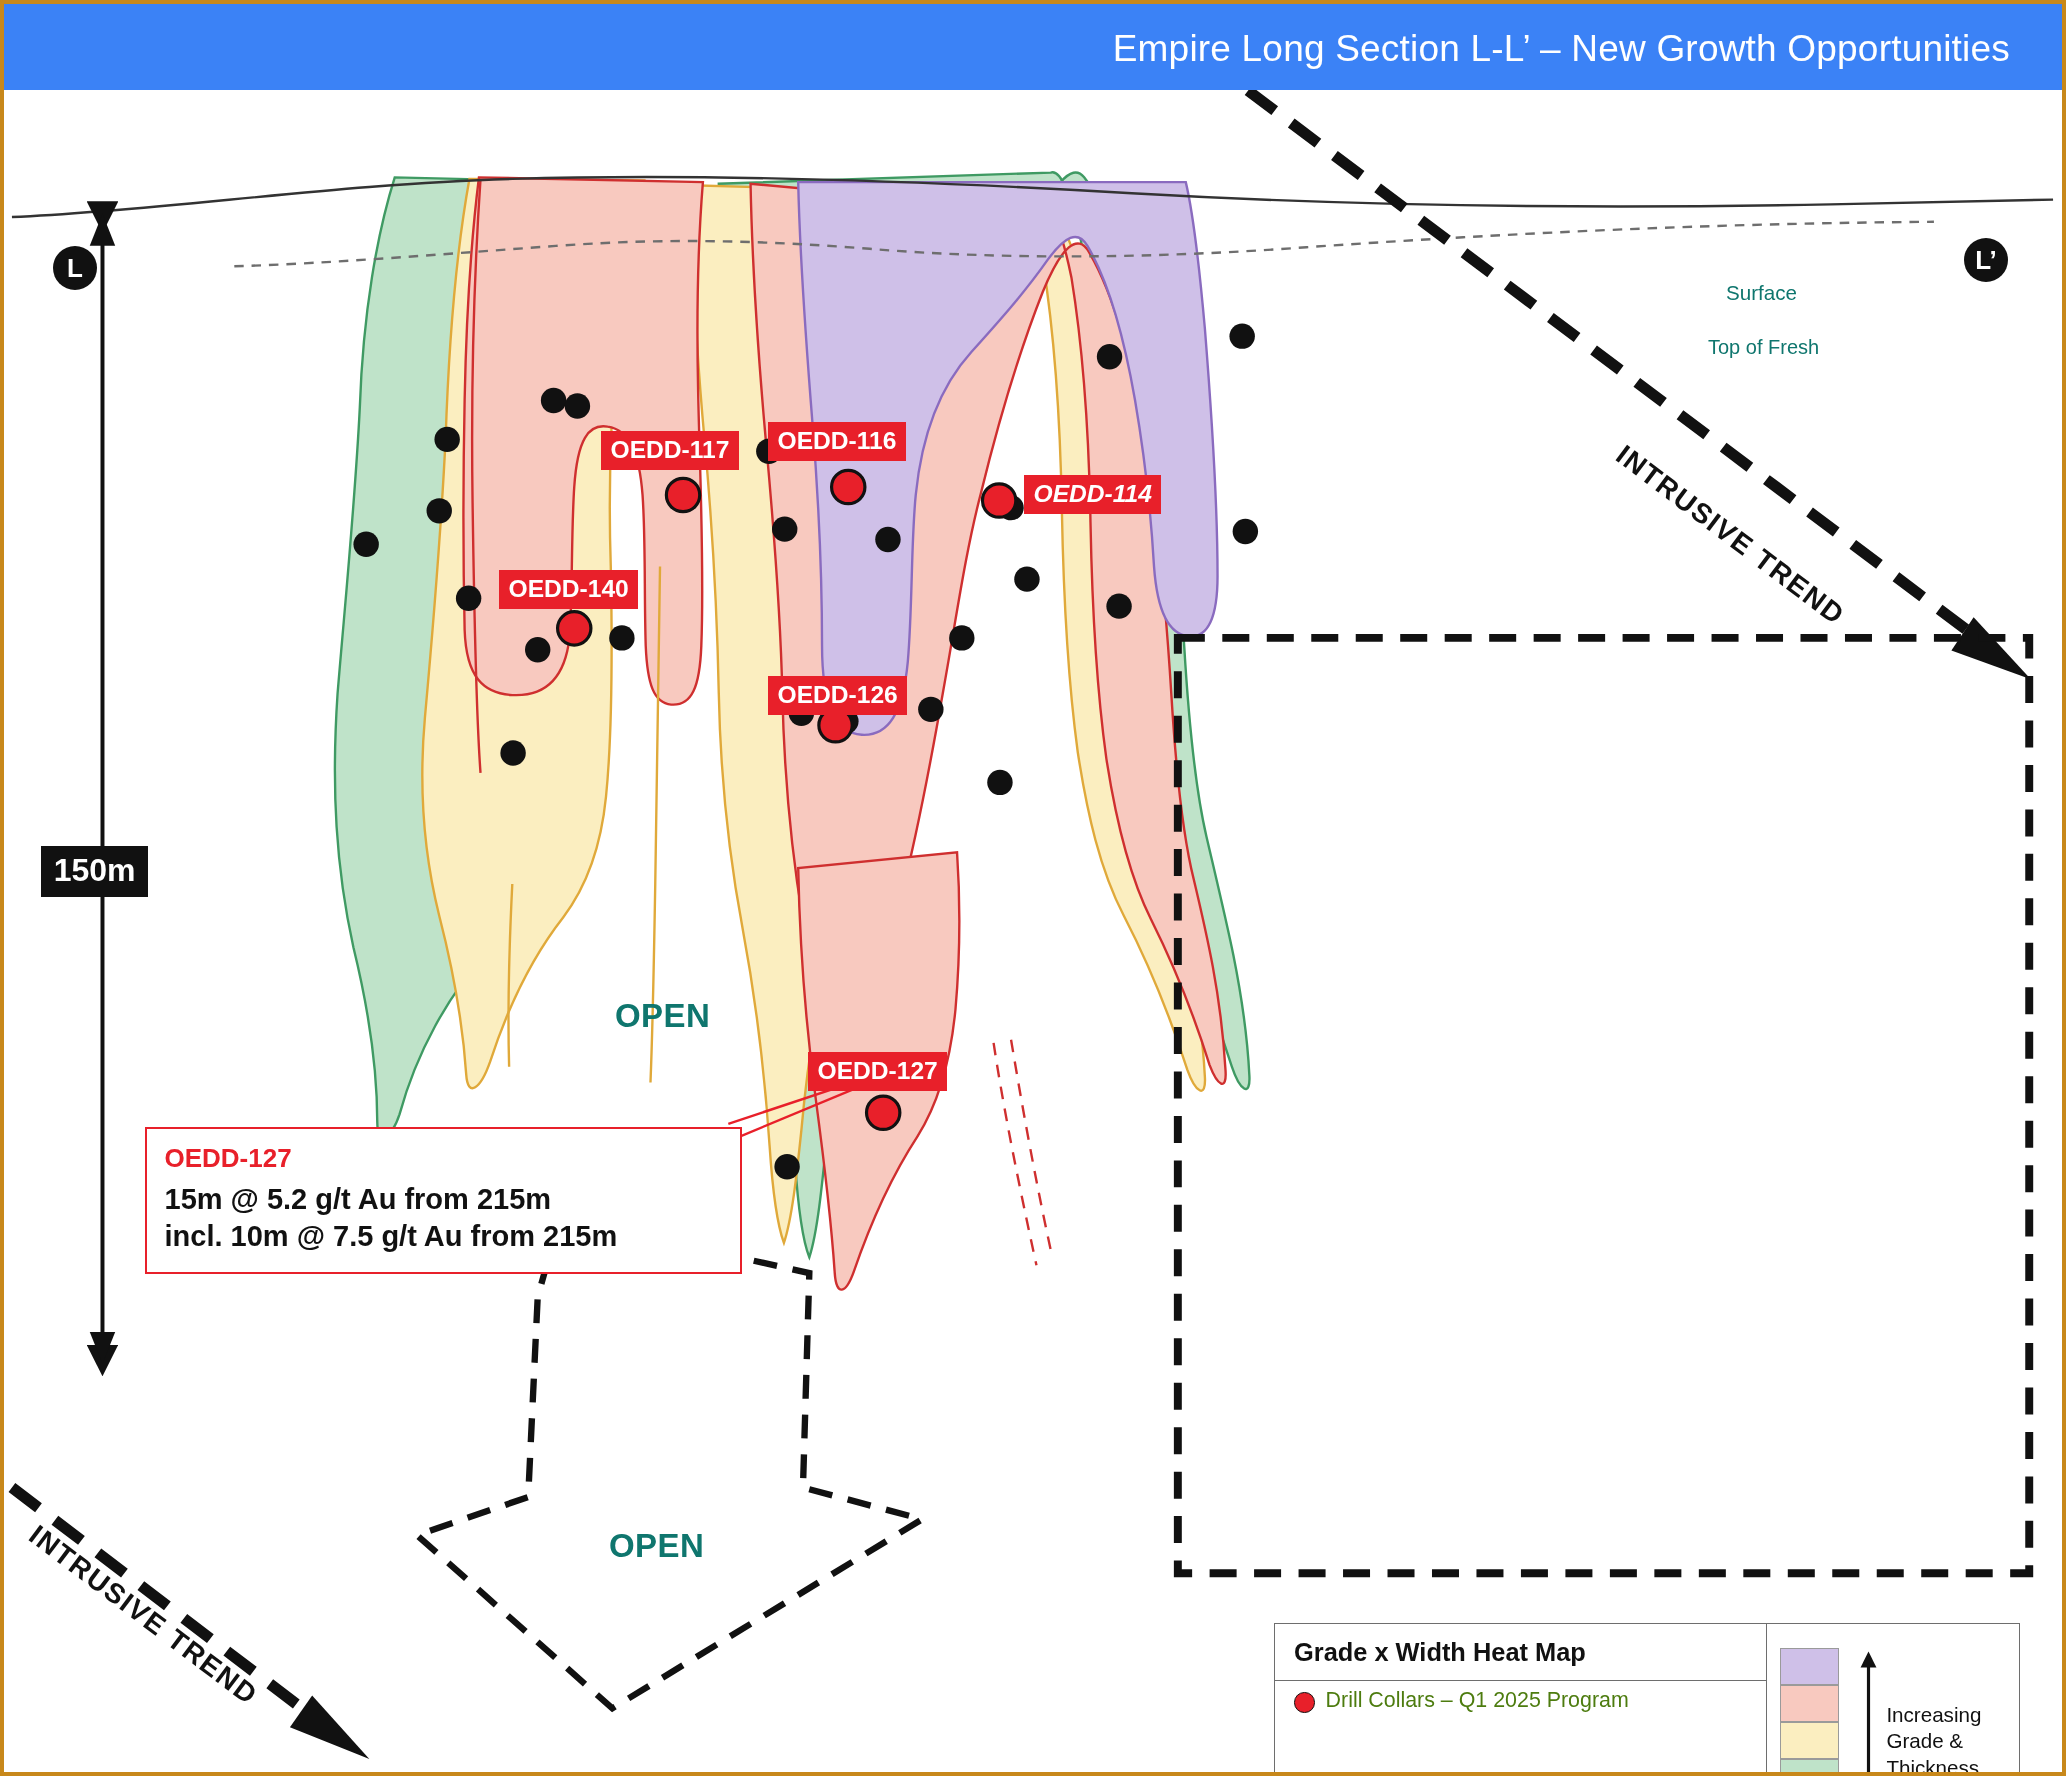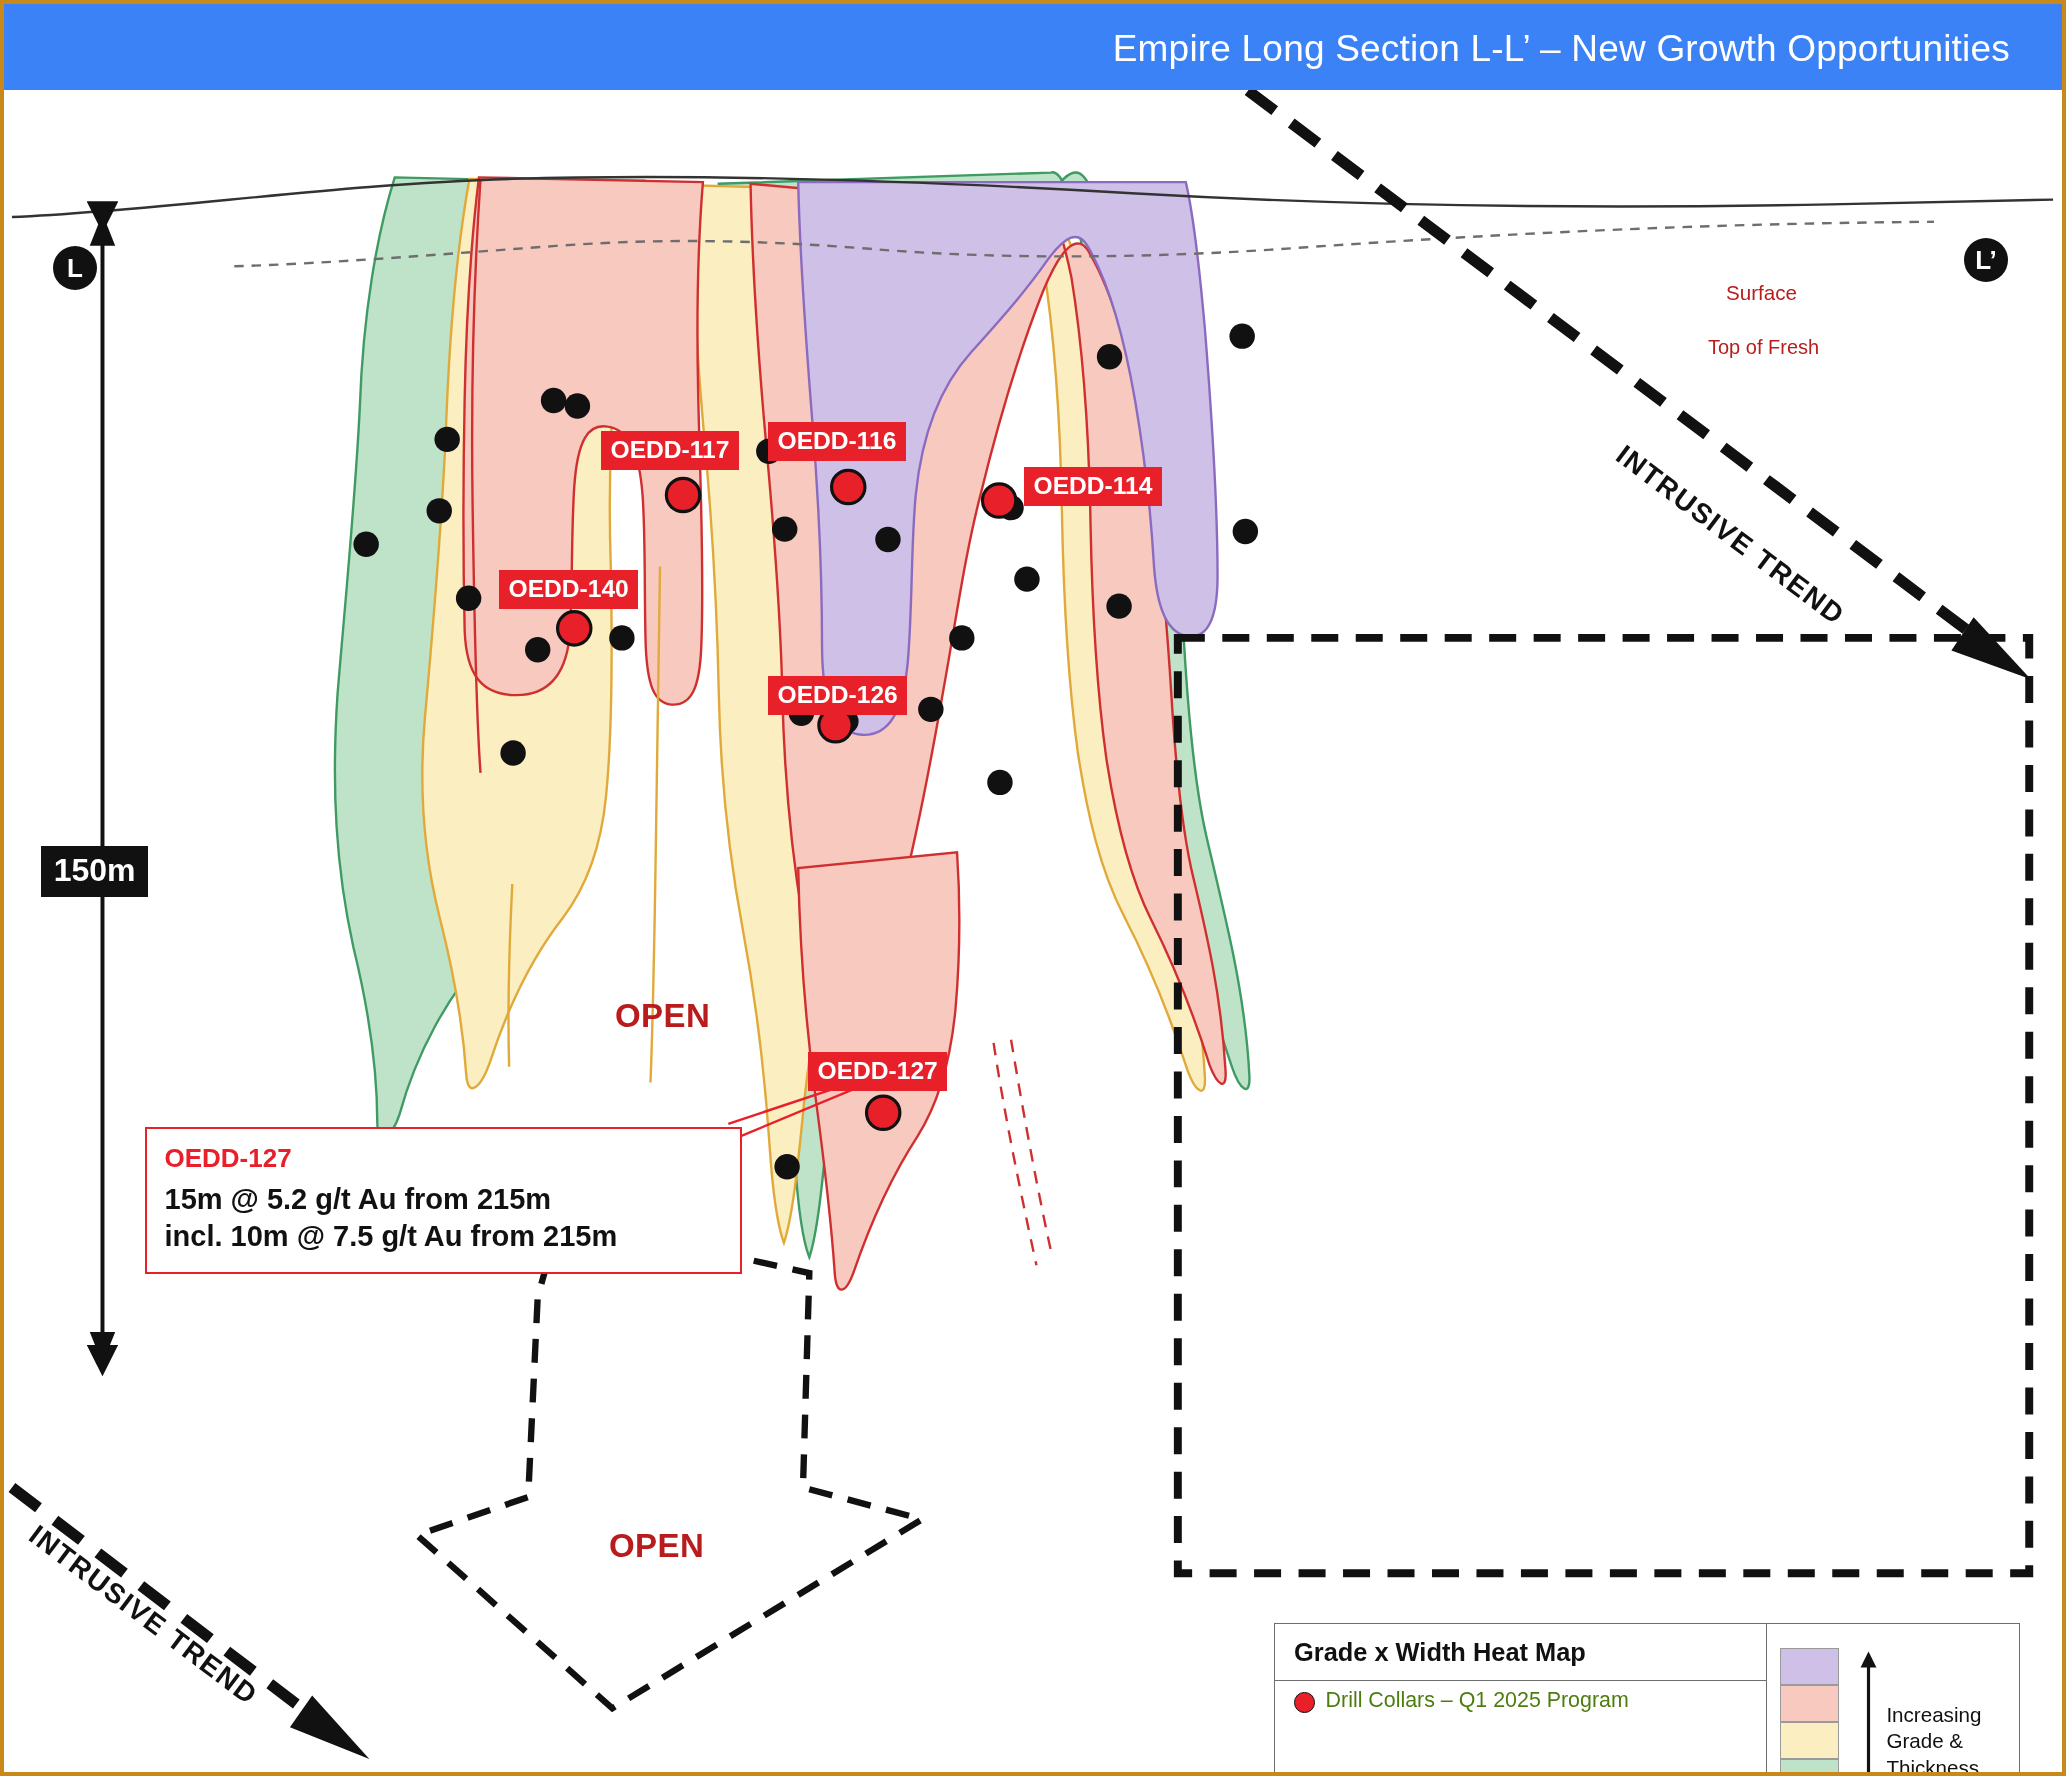--- a/index.html
+++ b/index.html
@@ -79,21 +79,21 @@
     position: absolute;
     background: #111111;
     color: #ffffff;
     font-size: 32px;
     font-weight: bold;
     padding: 6.4px 12.7px 8px 12.7px;
     white-space: nowrap;
   }
   .plain-txt {
     position: absolute;
-    color: #b91c1c;
+    color: #0f766e;
     white-space: nowrap;
   }
   .surface-txt { font-size: 20.6px; }
   .fresh-txt { font-size: 20px; }
   .open-txt {
     font-size: 33px;
     font-weight: bold;
     letter-spacing: 0.4px;
   }
   .intrusive-txt {
@@ -366,21 +366,21 @@
     <div class="scale-chip" style="left:37px; top:756px;">150m</div>
 
     <div class="plain-txt open-txt" style="left:611px; top:907px;">OPEN</div>
     <div class="plain-txt open-txt" style="left:605px; top:1437px;">OPEN</div>
 
     <div class="intrusive-txt" style="left:1625px; top:349px; transform: rotate(37deg);">INTRUSIVE TREND</div>
     <div class="intrusive-txt" style="left:38px; top:1429px; transform: rotate(37deg);">INTRUSIVE TREND</div>
 
     <div class="lbl" style="left:597px; top:341px;">OEDD-117</div>
     <div class="lbl" style="left:764px; top:332px;">OEDD-116</div>
-    <div class="lbl" style="left:1020px; top:377px;">OEDD-114</div>
+    <div class="lbl" style="left:1020px; top:385px;font-style:italic;">OEDD-114</div>
     <div class="lbl" style="left:495px; top:480px;">OEDD-140</div>
     <div class="lbl" style="left:764px; top:586px;">OEDD-126</div>
     <div class="lbl" style="left:804px; top:962px;">OEDD-127</div>
 
     <div class="callout" style="left:141px; top:1037px; width:597px;">
       <div class="c-title">OEDD-127</div>
       <div class="c-line">15m @ 5.2 g/t Au from 215m</div>
       <div class="c-line">incl. 10m @ 7.5 g/t Au from 215m</div>
     </div>
 

